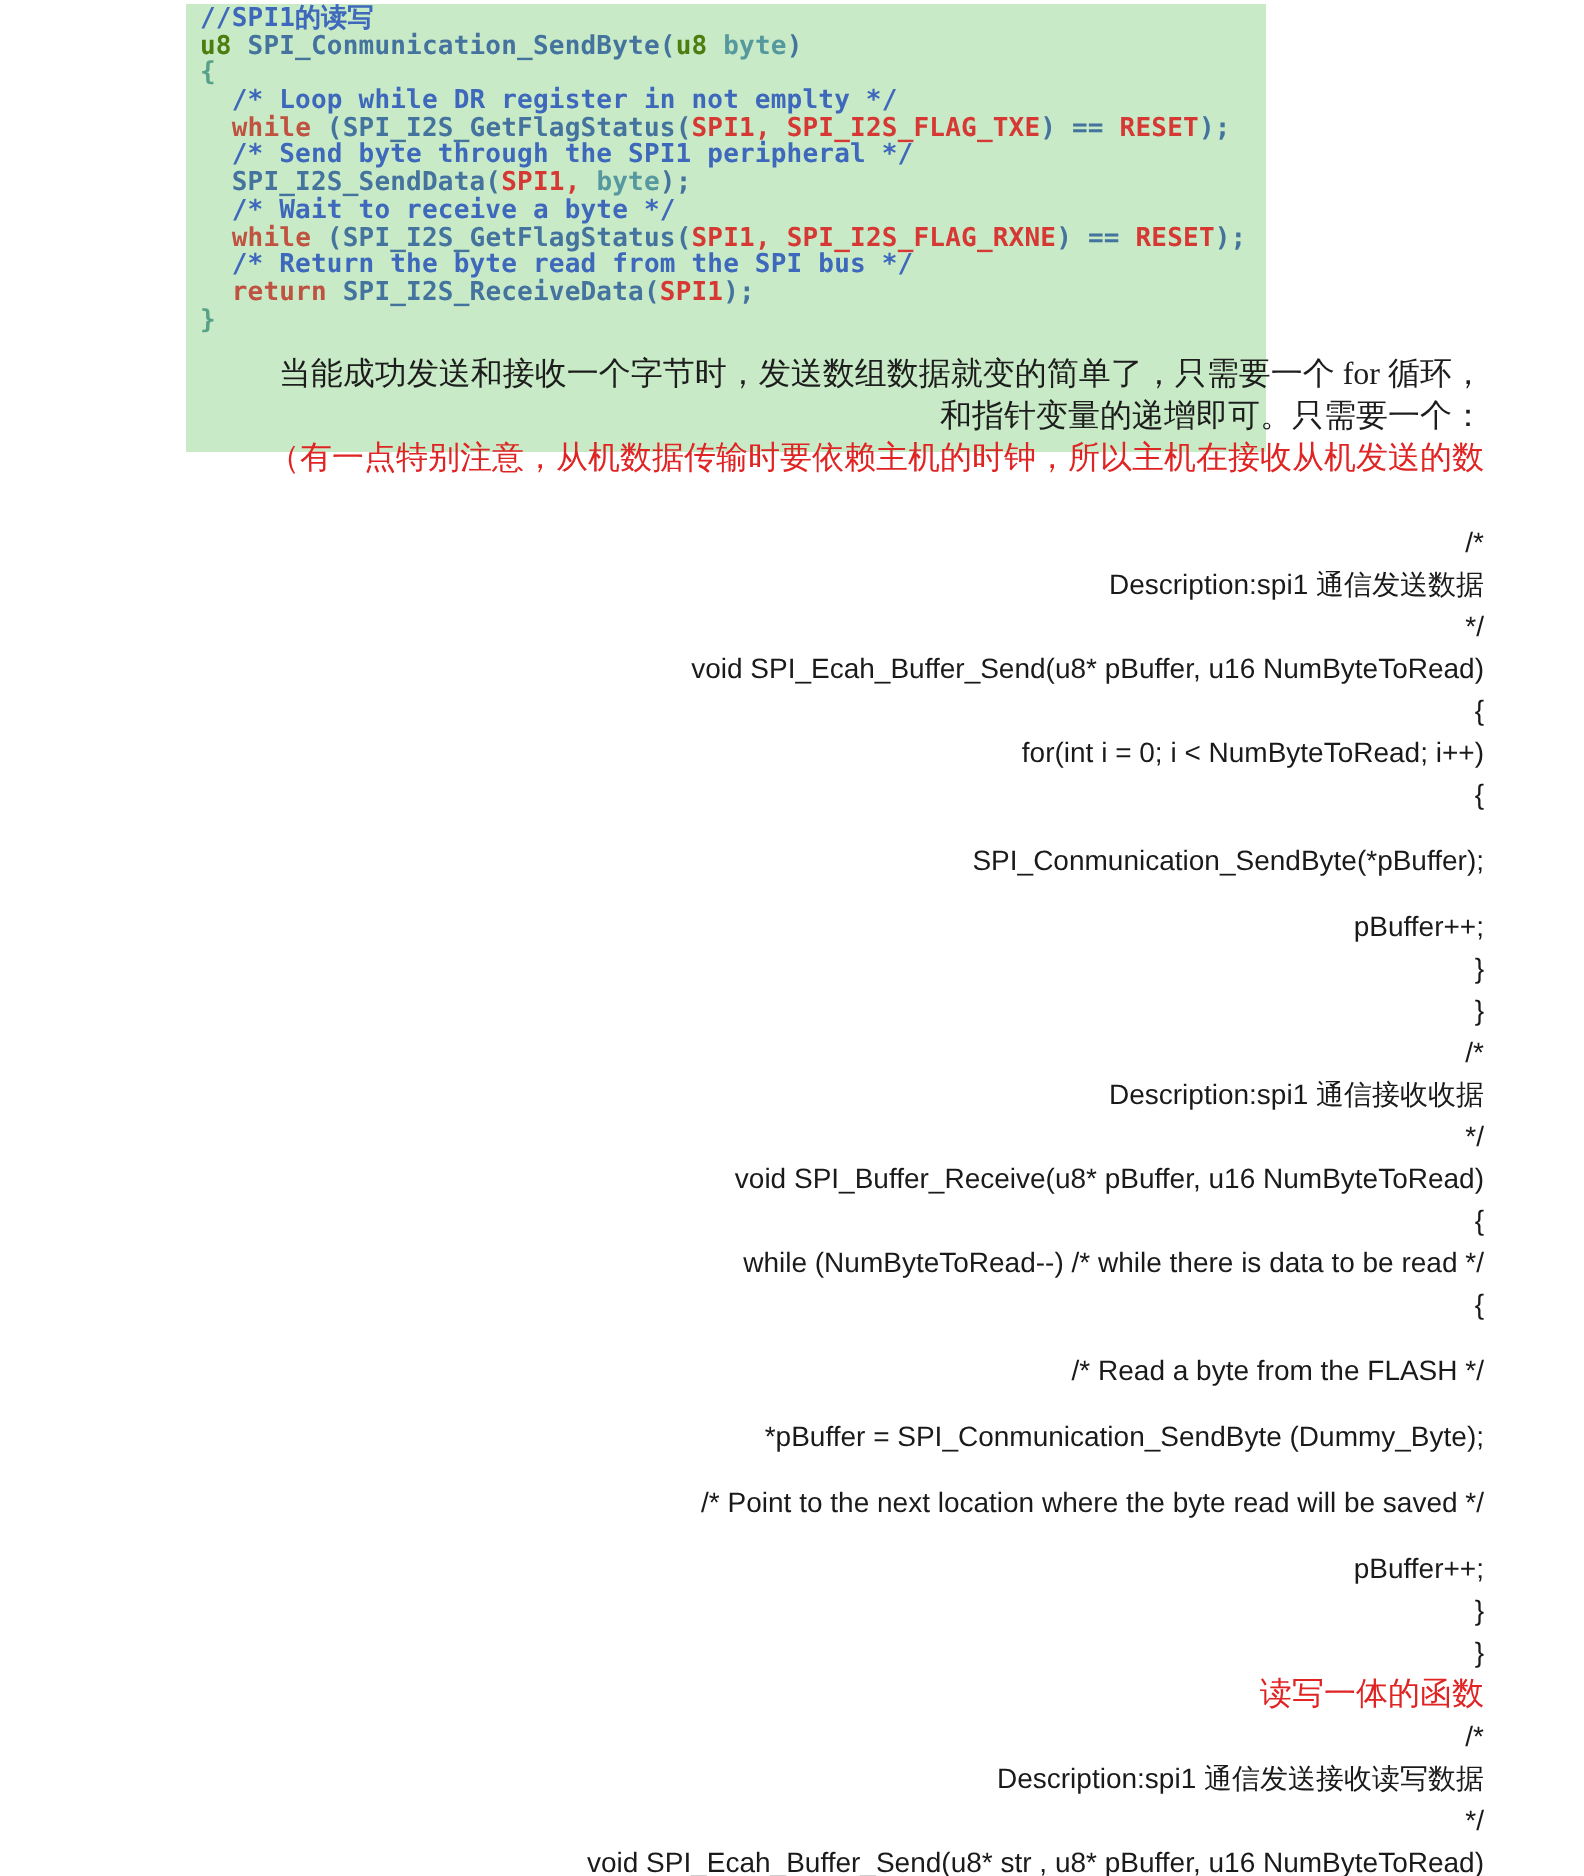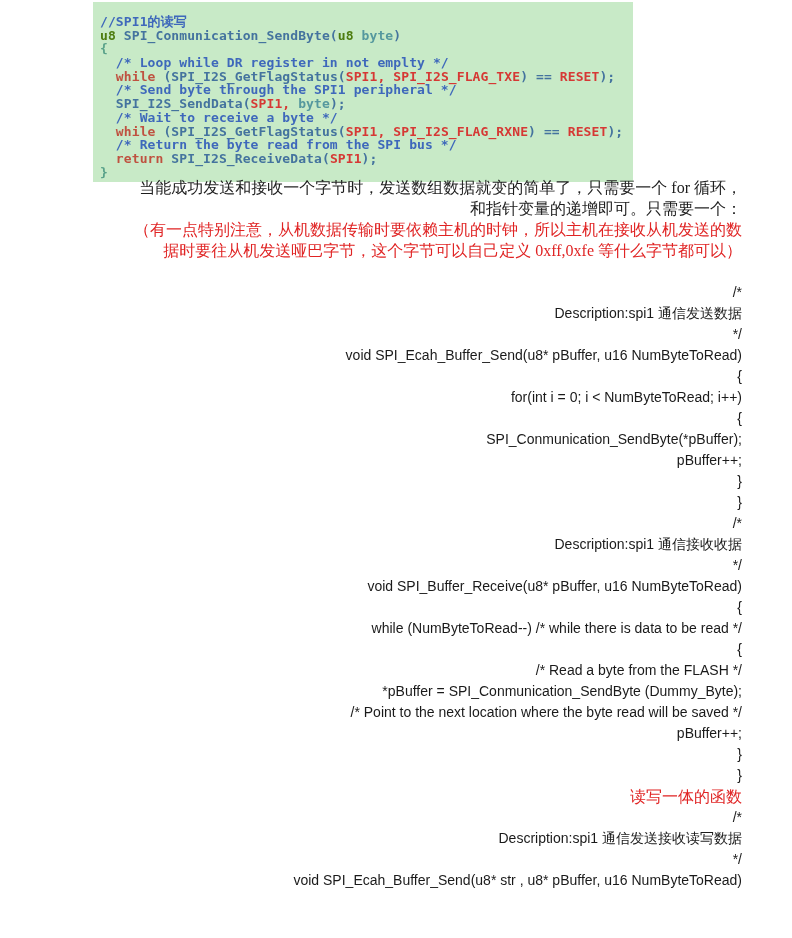--- a/index.html
+++ b/index.html
@@ -2,22 +2,22 @@
 <html><head>
 <meta charset="utf-8">
 <style>
   html,body{margin:0;padding:0;background:#ffffff;}
   body{width:792px;height:938px;position:relative;overflow:hidden;
        font-family:"Liberation Sans",sans-serif;}
   .page{position:absolute;left:0;top:0;width:792px;height:938px;background:#ffffff;}
 
   
   .codeblock{
-    position:absolute;left:93px;top:2px;width:540px;height:180px;
-    box-sizing:border-box;margin:0;padding:13px 4px 0 7px;
+    position:absolute;left:93px;top:2px;width:540px;height:224px;
+    box-sizing:border-box;margin:0;padding:1px 4px 0 7px;
     background:#c8eac7;
     font-family:"DejaVu Sans Mono","Liberation Mono",monospace;
     font-size:13px;font-weight:bold;line-height:13.7px;
     white-space:pre;overflow:hidden;letter-spacing:0.1px;
   }
   .cl{height:13.7px;}
   .tk-cmt{color:#3e68bb;}
   .tk-idn{color:#44739e;}
   .tk-kw{color:#bf5240;}
   .tk-red{color:#d63834;}
@@ -29,32 +29,31 @@
   .bodytext{position:absolute;left:92px;top:177px;width:650px;}
   .bl{height:21px;line-height:21px;white-space:pre;overflow:visible;text-align:right;}
   .bl.black{font-family:"Liberation Serif","DejaVu Serif",serif;
             font-size:16px;color:#1d1d1d;}
   .bl.red{font-family:"Liberation Serif","DejaVu Serif",serif;
           font-size:16px;color:#e02424;}
   .bl.code{font-family:"Liberation Sans","DejaVu Sans",sans-serif;
            font-size:14px;color:#1a1a1a;}
   .bl.blank{font-size:16px;}
   .i1{padding-left:27px;}
-  .i2{padding-left:53px;}
+  .i2{padding-left:53px;margin-top:12px;}
 </style>
 </head>
 <body>
 
 <div class="page">
   <pre class="codeblock" id="code-block"><div class="cl"><span class="tk-cmt">//SPI1的读写</span></div><div class="cl"><span class="tk-typ">u8 </span><span class="tk-idn">SPI_Conmunication_SendByte(</span><span class="tk-typ">u8 </span><span class="tk-prm">byte</span><span class="tk-idn">)</span></div><div class="cl"><span class="tk-brc">{</span></div><div class="cl"><span class="tk-cmt">  /* Loop while DR register in not emplty */</span></div><div class="cl"><span class="tk-idn">  </span><span class="tk-kw">while</span><span class="tk-idn"> (SPI_I2S_GetFlagStatus(</span><span class="tk-red">SPI1,</span><span class="tk-idn"> </span><span class="tk-red">SPI_I2S_FLAG_TXE</span><span class="tk-idn">) == </span><span class="tk-red">RESET</span><span class="tk-idn">);</span></div><div class="cl"><span class="tk-cmt">  /* Send byte through the SPI1 peripheral */</span></div><div class="cl"><span class="tk-idn">  SPI_I2S_SendData(</span><span class="tk-red">SPI1,</span><span class="tk-idn"> </span><span class="tk-prm">byte</span><span class="tk-idn">);</span></div><div class="cl"><span class="tk-cmt">  /* Wait to receive a byte */</span></div><div class="cl"><span class="tk-idn">  </span><span class="tk-kw">while</span><span class="tk-idn"> (SPI_I2S_GetFlagStatus(</span><span class="tk-red">SPI1,</span><span class="tk-idn"> </span><span class="tk-red">SPI_I2S_FLAG_RXNE</span><span class="tk-idn">) == </span><span class="tk-red">RESET</span><span class="tk-idn">);</span></div><div class="cl"><span class="tk-cmt">  /* Return the byte read from the SPI bus */</span></div><div class="cl"><span class="tk-idn">  </span><span class="tk-kw">return</span><span class="tk-idn"> SPI_I2S_ReceiveData(</span><span class="tk-red">SPI1</span><span class="tk-idn">);</span></div><div class="cl"><span class="tk-brc">}</span></div></pre>
   <div class="bodytext" id="document-body">
       <div class="bl black">当能成功发送和接收一个字节时，发送数组数据就变的简单了，只需要一个 for 循环，</div>
       <div class="bl black">和指针变量的递增即可。只需要一个：</div>
       <div class="bl red">（有一点特别注意，从机数据传输时要依赖主机的时钟，所以主机在接收从机发送的数</div>
-      <div class="bl red">据时要往从机发送哑巴字节，这个字节可以自己定义 0xff,0xfe 等什么字节都可以）</div>
       <div class="bl blank">&nbsp;</div>
       <div class="bl code">/*</div>
       <div class="bl code i1">Description:spi1 通信发送数据</div>
       <div class="bl code">*/</div>
       <div class="bl code">void SPI_Ecah_Buffer_Send(u8* pBuffer, u16 NumByteToRead)</div>
       <div class="bl code">{</div>
       <div class="bl code i1">for(int i = 0; i &lt; NumByteToRead; i++)</div>
       <div class="bl code i1">{</div>
       <div class="bl code i2">SPI_Conmunication_SendByte(*pBuffer);</div>
       <div class="bl code i2">pBuffer++;</div>

